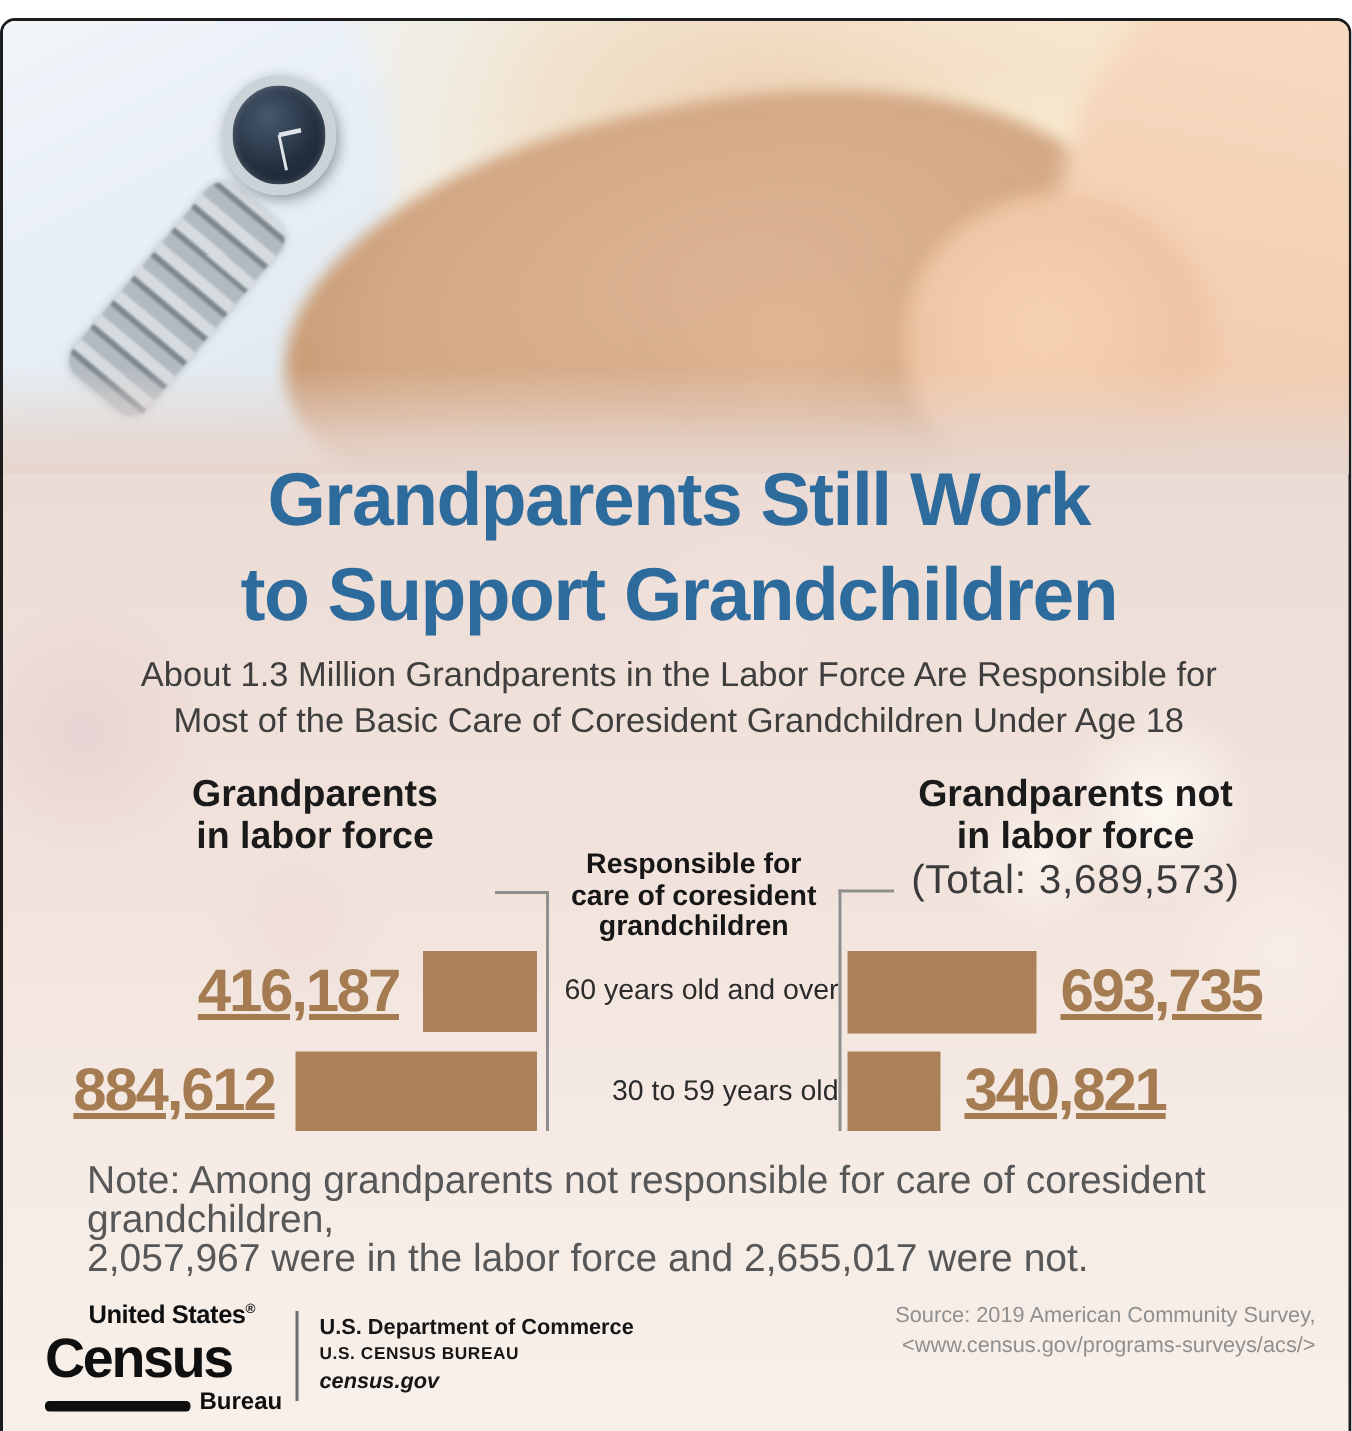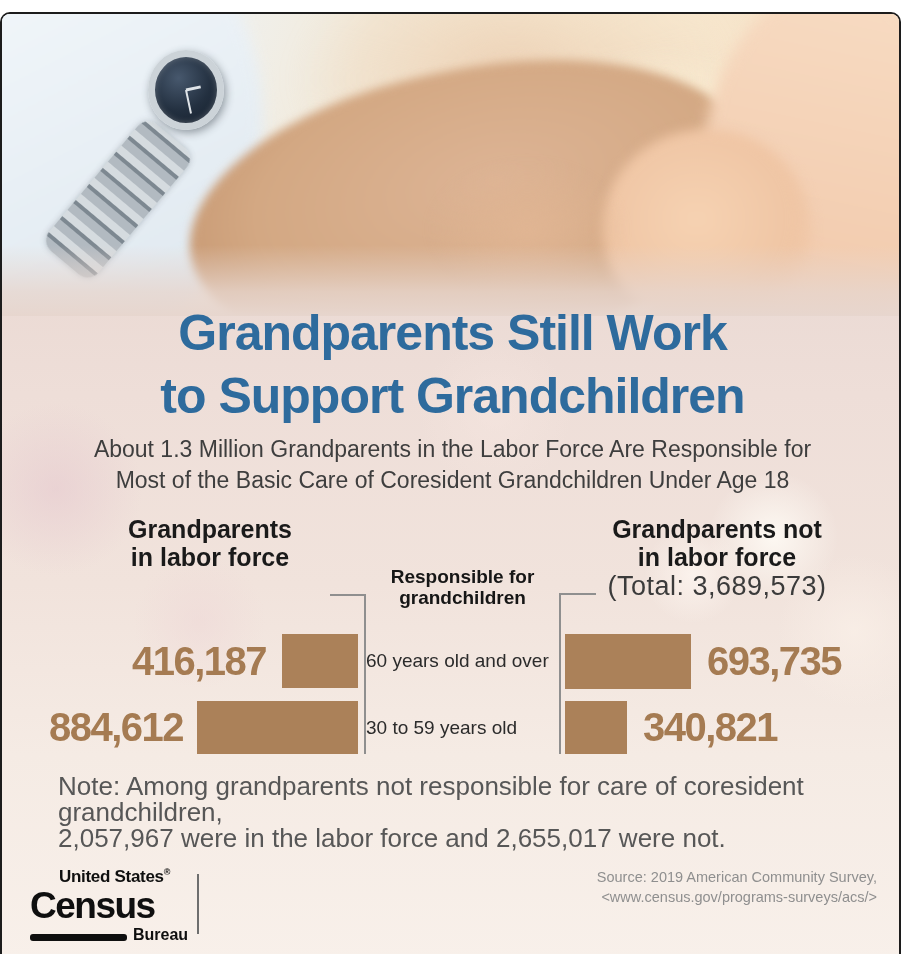--- a/index.html
+++ b/index.html
@@ -70,26 +70,26 @@
   .vline,.stub{position:absolute;background:#8f8f8f;}
   .vline-left{left:362px;top:580px;width:2px;height:160px;}
   .vline-right{left:557px;top:579px;width:2px;height:161px;}
   .stub-left{left:328px;top:580px;width:36px;height:2px;}
   .stub-right{left:557px;top:579px;width:37px;height:2px;}
   .bar{position:absolute;background:#ab8159;}
   .bar-lt{right:541px;top:620px;height:54px;}
   .bar-lb{right:541px;top:687px;height:53px;}
   .bar-rt{left:563px;top:620px;height:55px;}
   .bar-rb{left:563px;top:687px;height:53px;}
-  .num{position:absolute;color:#a57b52;font-weight:bold;font-size:40px;letter-spacing:-1.5px;white-space:nowrap;}
+  .num{position:absolute;color:#a57b52;font-weight:bold;font-size:40px;letter-spacing:-1.5px;white-space:nowrap;text-decoration:underline;}
   .num-lt{right:633px;top:620px;height:54px;line-height:54px;}
   .num-lb{right:716px;top:687px;height:53px;line-height:53px;}
   .num-rt{left:705px;top:620px;height:55px;line-height:55px;}
   .num-rb{left:641px;top:687px;height:53px;line-height:53px;}
-  .row-label{position:absolute;left:364px;width:193px;text-align:left;color:#2b2b2b;font-size:19px;white-space:nowrap;}
+  .row-label{position:absolute;left:364px;width:193px;text-align:right;color:#2b2b2b;font-size:19px;white-space:nowrap;}
   .row-label-1{top:620px;height:54px;line-height:54px;}
   .row-label-2{top:687px;height:53px;line-height:53px;}
   
   .note{position:absolute;left:56px;top:759px;width:820px;color:#575757;font-size:26px;line-height:26px;}
   
   .logo{position:absolute;left:28px;top:853px;color:#0f0f0f;width:160px;}
   .logo-top{font-size:17px;font-weight:bold;padding-left:29px;letter-spacing:-.3px;}
   .logo-top sup{font-size:9px;}
   .logo-census{font-size:37px;font-weight:bold;line-height:38px;letter-spacing:-1.5px;}
   .logo-bottom{display:flex;align-items:flex-end;margin-top:1px;}
@@ -135,20 +135,21 @@
     <div>Grandparents</div>
     <div>in labor force</div>
   </div>
   <div class="col-head col-head-right">
     <div>Grandparents not</div>
     <div>in labor force</div>
     <div class="col-total">(Total: 3,689,573)</div>
   </div>
   <div class="center-head">
     <div>Responsible for</div>
+    <div>care of coresident</div>
     <div>grandchildren</div>
   </div>
 
   <div class="stub stub-left"></div>
   <div class="vline vline-left"></div>
   <div class="stub stub-right"></div>
   <div class="vline vline-right"></div>
 
   <div class="bar bar-lt" style="width: 76px; background: rgb(171, 129, 89);"></div>
   <div class="bar bar-lb" style="width: 161px; background: rgb(171, 129, 89);"></div>
@@ -170,18 +171,23 @@
 
   <div class="logo">
     <div class="logo-top"><span>United States</span><sup>®</sup></div>
     <div class="logo-census">Census</div>
     <div class="logo-bottom">
       <div class="logo-bar"></div>
       <div class="logo-bureau">Bureau</div>
     </div>
   </div>
   <div class="footer-divider"></div>
+  <div class="commerce">
+    <div class="commerce-l1">U.S. Department of Commerce</div>
+    <div class="commerce-l2">U.S. CENSUS BUREAU</div>
+    <div class="commerce-l3">census.gov</div>
+  </div>
   <div class="source">
     <div>Source: 2019 American Community Survey,</div>
     <div>&lt;www.census.gov/programs-surveys/acs/&gt;</div>
   </div>
 
 </div>
 
 </body></html>

